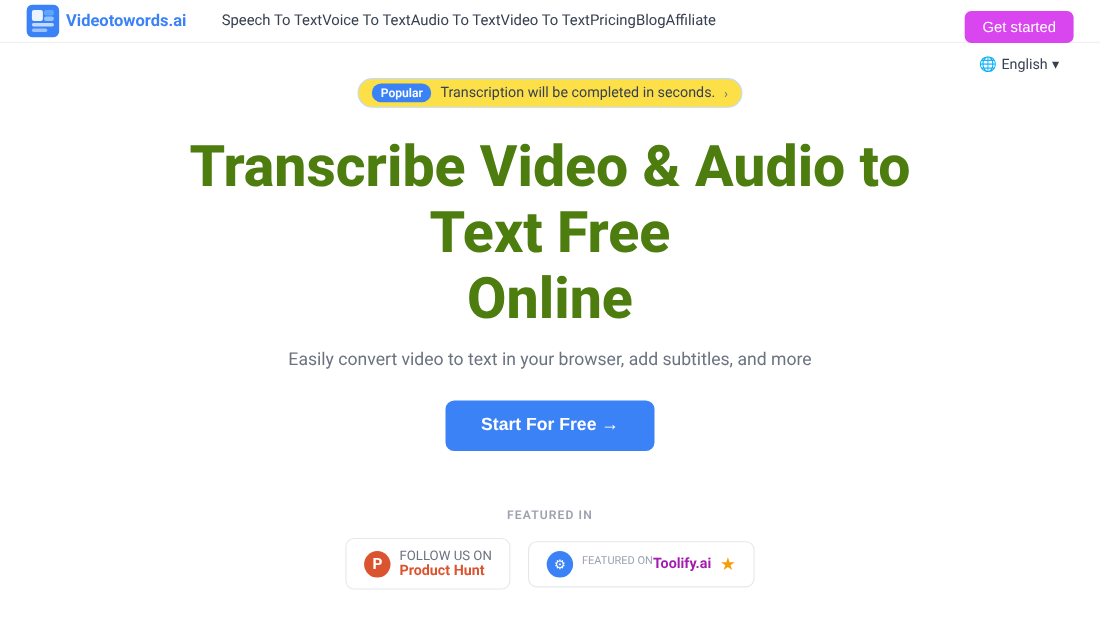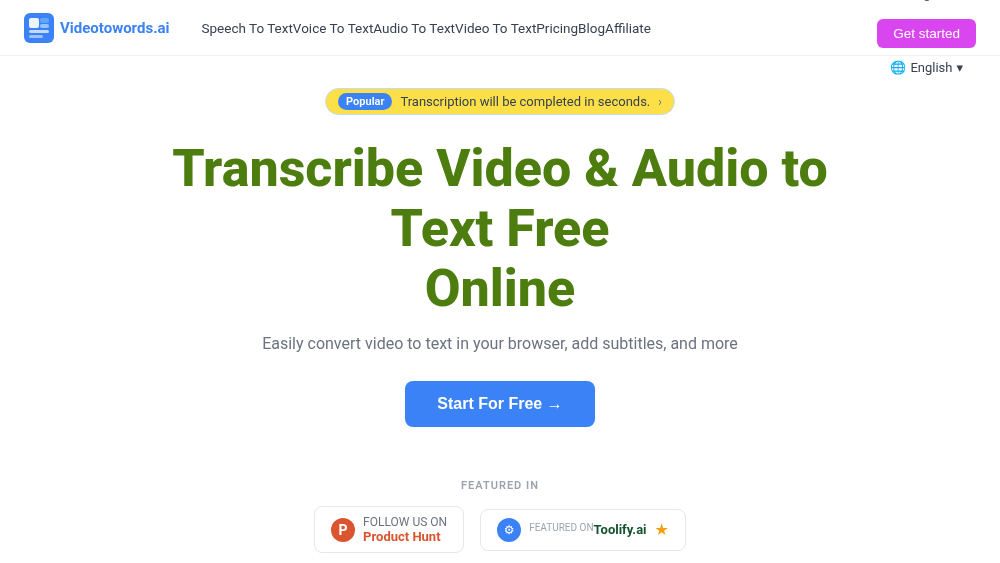--- a/index.html
+++ b/index.html
@@ -3,21 +3,21 @@
   <meta charset="utf-8">
   <style>
     * { margin: 0; padding: 0; box-sizing: border-box; }
     body { font-family: -apple-system, BlinkMacSystemFont, 'Segoe UI', Roboto, sans-serif; background: #fff; color: #1a1a2e; width: 1000px; overflow-x: hidden; }
 
     
     .navbar {
       display: flex;
       align-items: center;
       padding: 0 24px;
-      height: 56px;
+      height: 39px;
       border-bottom: 1px solid #f0f0f0;
       background: #fff;
     }
     .logo-area {
       display: flex;
       align-items: center;
       gap: 6px;
       margin-right: 32px;
       text-decoration: none;
     }
@@ -186,21 +186,21 @@
       background: #3b82f6;
       border-radius: 50%;
       display: flex;
       align-items: center;
       justify-content: center;
       color: #fff;
       font-size: 12px;
     }
     .toolify-label { display: flex; flex-direction: row; }
     .toolify-sub { font-size: 10px; color: #9ca3af; }
-    .toolify-name { font-size: 13px; font-weight: 700; color: #14532d; }
+    .toolify-name { font-size: 13px; font-weight: 700; color: #a21caf; }
     .star-icon { color: #f59e0b; font-size: 16px; }
   </style>
 </head>
 <body>
 
 <nav class="navbar">
   <a class="logo-area">
     <svg class="logo-icon" viewBox="0 0 30 30" fill="none" xmlns="http://www.w3.org/2000/svg">
       <rect width="30" height="30" rx="6" fill="#3b82f6"></rect>
       <rect x="5" y="5" width="10" height="10" rx="2" fill="#fff" opacity="0.9"></rect>

